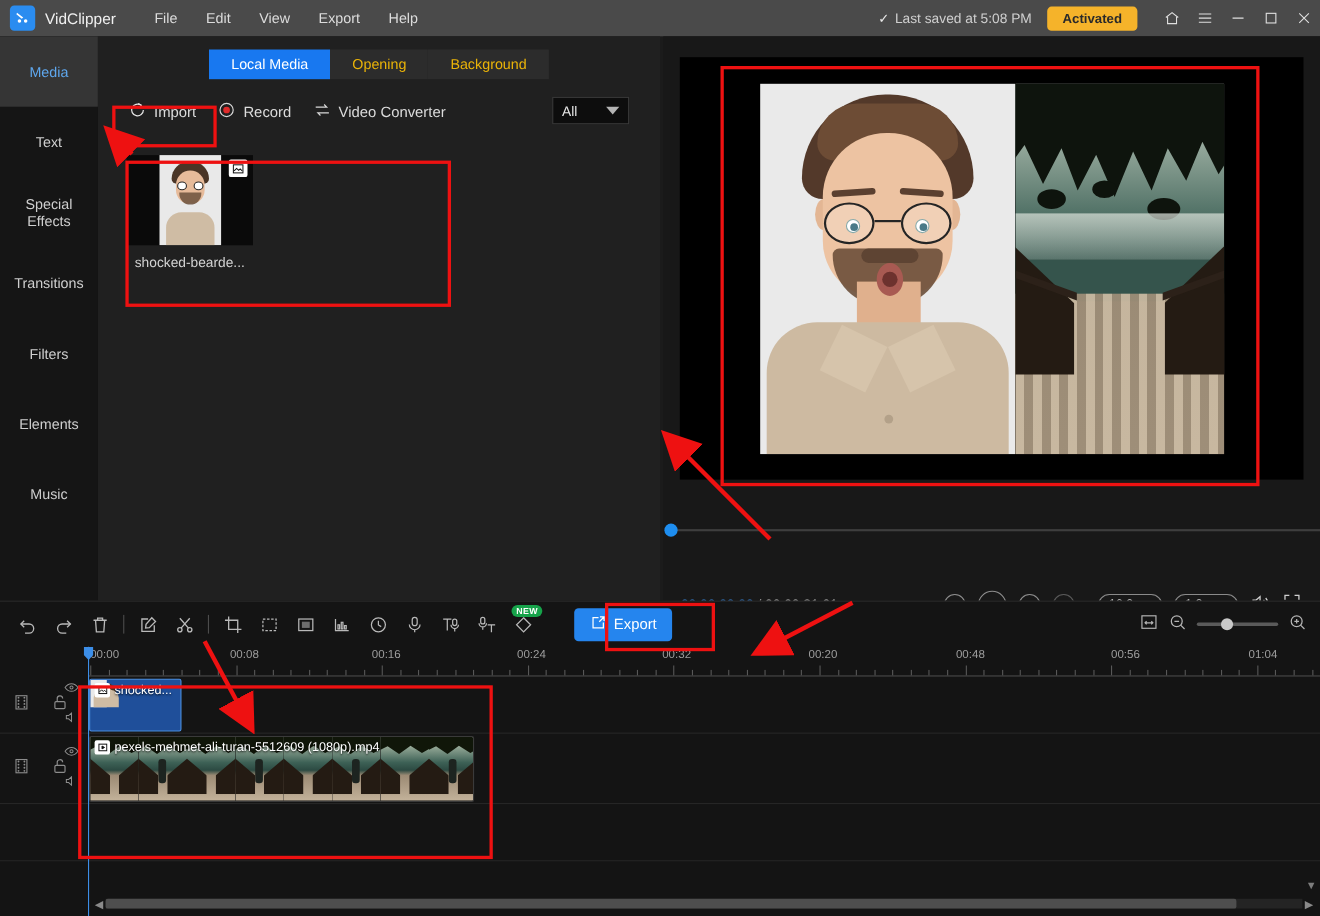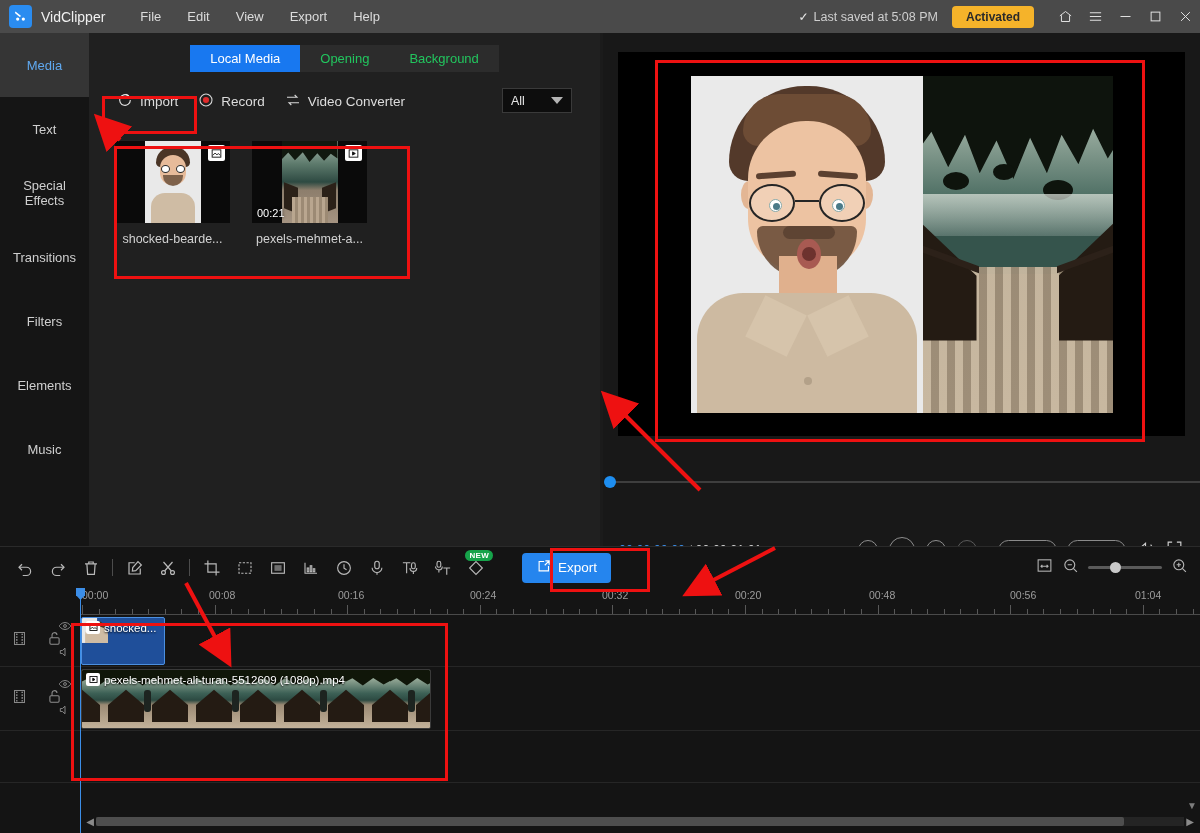--- a/index.html
+++ b/index.html
@@ -48,21 +48,21 @@
   }
   .side-item.active { background: #353535; color: #5fa8ef; }
 
   
   .media-panel {
     position: absolute; top: 33px; left: 89px; width: 511px; height: 513px;
     background: #202020;
   }
   .tabs { display: flex; justify-content: center; padding-top: 12px; }
   .tab {
-    font-size: 13px; padding: 6px 20px; color: #22c55e; background: #2c2c2c; cursor: default;
+    font-size: 13px; padding: 6px 20px; color: #eab308; background: #2c2c2c; cursor: default;
   }
   .tab.active { background: #1878f0; color: #fff; }
   .tool-row { display: flex; align-items: center; padding: 14px 0 0 18px; position: relative; }
   .tool-btn {
     display: flex; align-items: center; gap: 7px; font-size: 13.5px; color: #dcdcdc;
     padding: 6px 10px; cursor: default;
   }
   .tool-btn svg { width: 16px; height: 16px; }
   .dropdown {
     position: absolute; right: 28px; top: 16px;
@@ -391,38 +391,20 @@
               <div class="shirt"></div>
           </div>
           <div class="thumb-badge">
             <svg viewBox="0 0 24 24" fill="none" stroke="#111" stroke-width="2">
                 <rect x="2.5" y="4" width="19" height="16"></rect>
                 <path d="M4 16l5-5 4 4 3-3 4 4"></path>
               </svg>
           </div>
         </div>
         <div class="media-name">shocked-bearde...</div>
-      </div>
-      <div class="media-item">
-        <div class="thumb">
-          <div class="forest-mini">
-            <div class="canopy"></div>
-              <div class="rail-l"></div>
-              <div class="rail-r"></div>
-              <div class="deck"></div>
-          </div>
-          <div class="thumb-badge">
-            <svg viewBox="0 0 24 24" fill="none" stroke="#111" stroke-width="2">
-                <rect x="2.5" y="4" width="19" height="16"></rect>
-                <path d="M10 8.5l6 3.5-6 3.5z" fill="#111"></path>
-              </svg>
-          </div>
-          <div class="dur">00:21</div>
-        </div>
-        <div class="media-name">pexels-mehmet-a...</div>
       </div>
     </div>
   </div>
 
   <div class="preview">
     <div class="stage">
       <div class="split">
         <div class="half wide">
           <div class="portrait">
             <div class="p-hair"></div>

